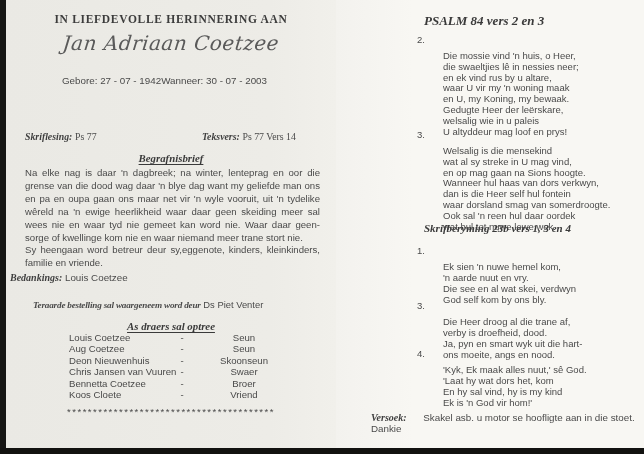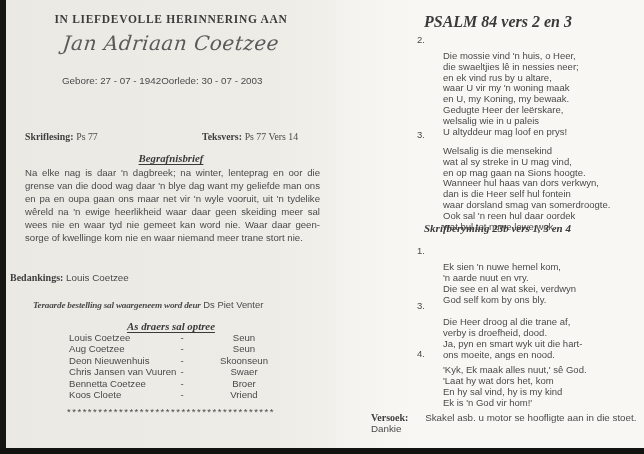--- a/index.html
+++ b/index.html
@@ -19,21 +19,21 @@
   .center { left:0; right:0; text-align:center; }
 
   .title { top:13px; font-family:"Liberation Serif", serif; font-weight:bold; font-size:11.5px; letter-spacing:.7px; color:#3c3c3c; }
   .script-name { top:31px; font-family:"DejaVu Serif", serif; font-style:italic; font-size:20px; letter-spacing:.5px; color:#5a5a5a; transform:skewX(-6deg); }
 
   .dates-row { top:75px; left:56px; right:14px; display:flex; justify-content:flex-start; font-size:9.8px; color:#4a4a4a; }
 
   .body-par { left:19px; width:295px; font-size:9.6px; line-height:13px; text-align:justify; color:#4a4a4a; }
   .service-par { top:100px; }
 
-  .label-bi { font-family:"Liberation Serif", serif; font-weight:bold; color:#3e3e3e; }
+  .label-bi { font-family:"Liberation Serif", serif; font-weight:bold; font-style:italic; color:#3e3e3e; }
   .reading-left { top:131px; left:19px; font-size:9.8px; }
   .reading-right { top:131px; left:196px; font-size:9.8px; }
   .reading-left .label-bi, .reading-right .label-bi { font-size:9.8px; }
   .reading-val { color:#4a4a4a; font-family:"Liberation Serif", serif; }
 
   .sub-heading { font-family:"Liberation Serif", serif; font-weight:bold; font-style:italic; font-size:10.8px; color:#3a3a3a; text-decoration:underline; text-underline-offset:2px; }
   .letter-heading { top:152px; }
   .letter-body { top:166px; }
   .mourning-par { top:243px; }
 
@@ -47,21 +47,21 @@
 
   .bearers-heading { top:320px; }
   .bearers-table { top:332px; left:63px; width:226px; }
   .bearer-row { display:grid; grid-template-columns:102px 22px 102px; line-height:11.4px; font-size:9.6px; color:#4a4a4a; }
   .b-name { text-align:left; white-space:nowrap; }
   .b-dash { text-align:center; }
   .b-rel { text-align:center; }
 
   .divider { top:406px; font-size:9.5px; letter-spacing:1.5px; color:#4a4a4a; }
 
-  .psalm-heading { top:13px; left:88px; font-size:16px; }
+  .psalm-heading { top:13px; left:88px; font-size:13px; }
   .beryming-heading { top:222px; left:88px; font-size:11px; }
   .r-head { font-family:"Liberation Serif", serif; font-weight:bold; font-style:italic; color:#3a3a3a; }
 
   .verse { position:absolute; left:81px; display:flex; }
   .vnum { width:26px; font-size:9.5px; color:#4a4a4a; flex:0 0 26px; }
   .vtext { font-size:9.5px; color:#4a4a4a; white-space:pre-line;margin-top:16px; }
   .psalm .vtext, .psalm .vnum { line-height:10.8px; }
   .v-p2 { top:35px; } .v-p3 { top:130px; }
   .v-b1 { top:246px; } .v-b3 { top:301px; } .v-b4 { top:349px; }
   .v-b1 .vtext, .v-b3 .vtext, .v-b4 .vtext,
@@ -75,35 +75,36 @@
 <body>
 
 <div class="scan">
 
   <div class="page page-left">
     <div class="abs center title">IN LIEFDEVOLLE HERINNERING AAN</div>
     <div class="abs center script-name">Jan Adriaan Coetzee</div>
 
     <div class="abs dates-row">
       <span><span>Gebore:</span> <span>27 - 07 - 1942</span></span>
-      <span><span>Oorlede:</span> <span>30 - 07 - 2003</span></span>
+      <span><span>Wanneer:</span> <span>30 - 07 - 2003</span></span>
     </div>
 
 
     <div class="abs reading-left">
       <span class="label-bi">Skriflesing:</span>
       <span class="reading-val">Ps 77</span>
     </div>
     <div class="abs reading-right">
       <span class="label-bi">Teksvers:</span>
       <span class="reading-val">Ps 77 Vers 14</span>
     </div>
 
     <div class="abs center sub-heading letter-heading">Begrafnisbrief</div>
     <div class="abs body-par letter-body">Na elke nag is daar 'n dagbreek; na winter, lenteprag en oor die grense van die dood wag daar 'n blye dag want my geliefde man ons en pa en oupa gaan ons maar net vir 'n wyle vooruit, uit 'n tydelike wêreld na 'n ewige heerlikheid waar daar geen skeiding meer sal wees nie en waar tyd nie gemeet kan word nie. Waar daar geen-sorge of kwellinge kom nie en waar niemand meer trane stort nie.</div>
+    <div class="abs body-par mourning-par">Sy heengaan word betreur deur sy,eggenote, kinders, kleinkinders, familie en vriende.</div>
 
     <div class="abs thanks-line">
       <span class="label-bi">Bedankings:</span>
       <span class="thanks-val">Louis Coetzee</span>
     </div>
 
     <div class="abs burial-line">
       <span class="burial-label">Teraarde bestelling sal waargeneem word deur</span>
       <span class="burial-min">Ds Piet Venter</span>
     </div>

